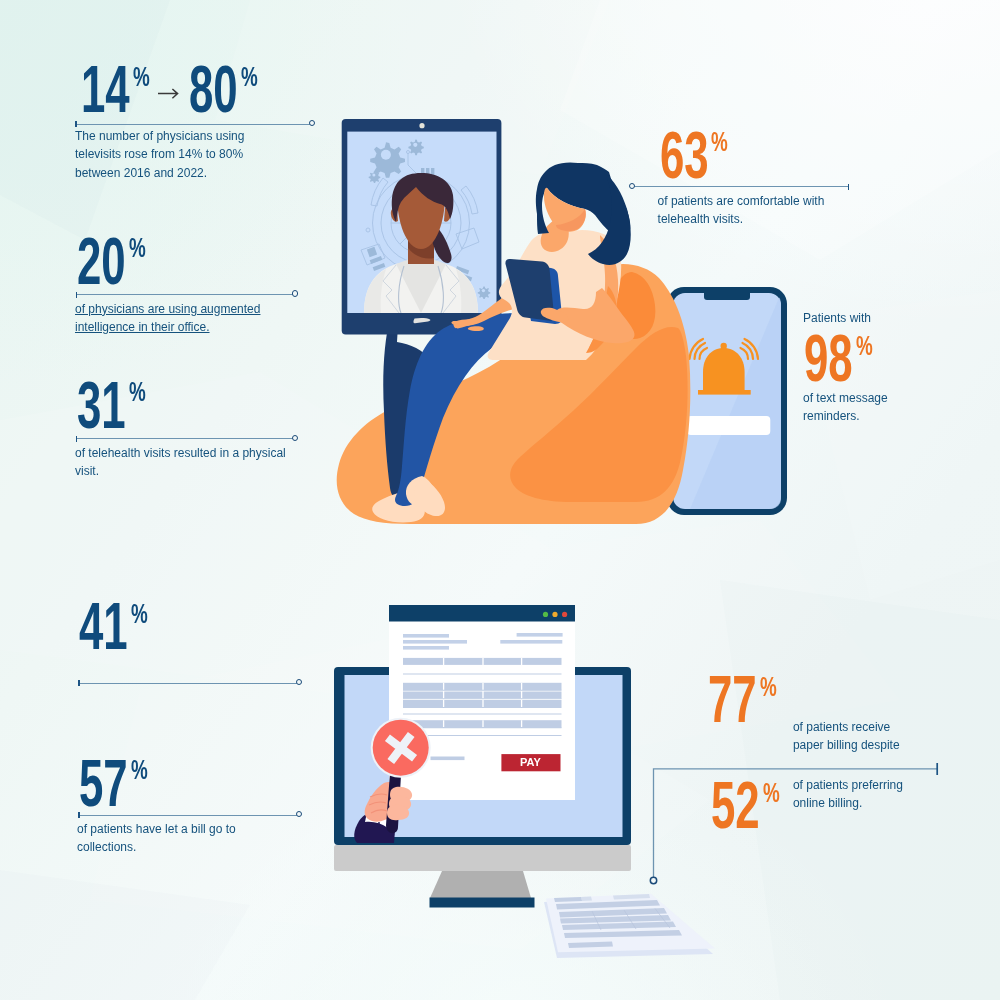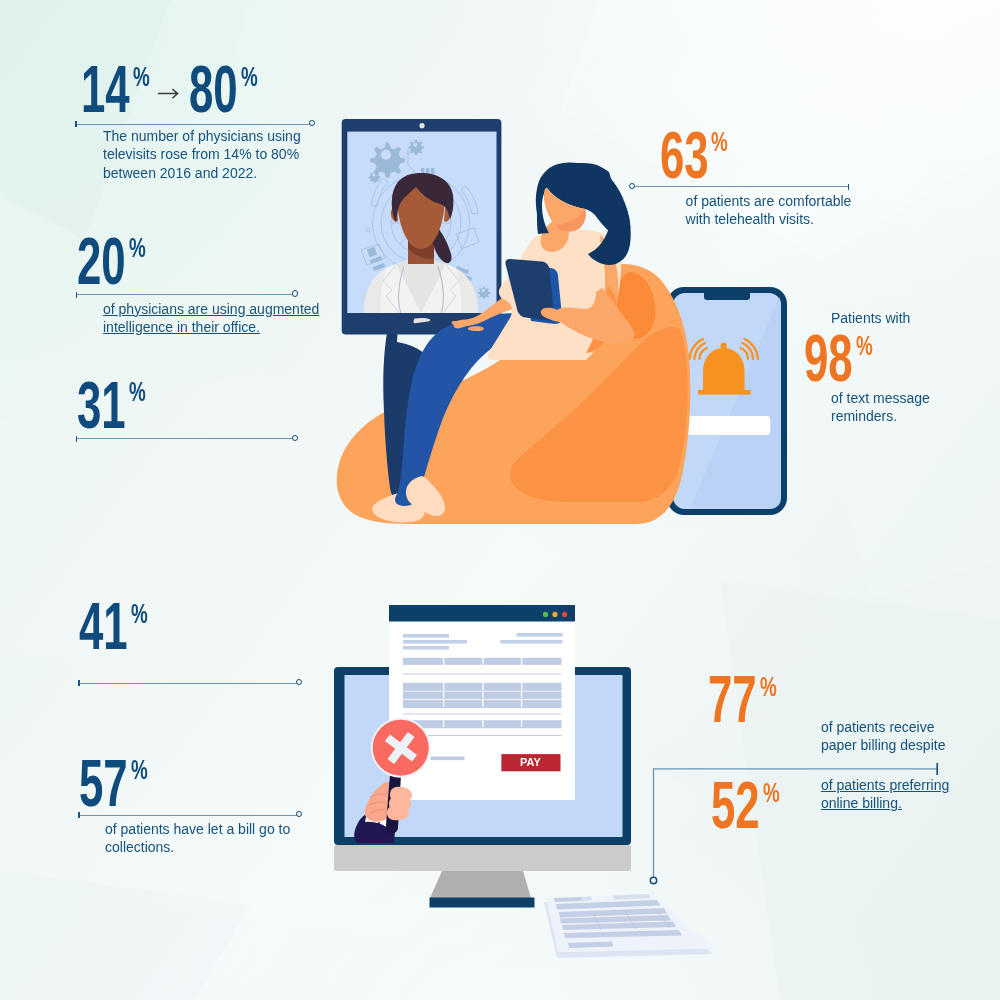--- a/index.html
+++ b/index.html
@@ -20,21 +20,21 @@
   .num>em{font-style:normal;font-weight:bold;font-size:66.5px;line-height:1;display:block;
           transform:scaleX(0.658);transform-origin:left top;position:absolute;left:0;top:-10px;
           white-space:nowrap;}
   .pct{width:17px;height:19.6px;margin-left:3.4px;}
   .pct>em{font-style:normal;font-weight:bold;font-size:27.6px;line-height:1;display:block;
           transform:scaleX(0.683);transform-origin:left top;position:absolute;left:0;top:-3.4px;}
   .arrowbox{display:inline-block;width:39.2px;height:47.2px;position:relative;vertical-align:top;}
   .blue{color:#0f4b7c;}
   .orange{color:#ee7623;text-decoration:underline;}
   
-  .desc{position:absolute;color:#15527d;font-size:14px;line-height:18.1px;margin-left:28px;}
+  .desc{position:absolute;color:#15527d;font-size:12px;line-height:18.1px;}
   
   .connector{position:absolute;height:6px;}
   .connector .ln{position:absolute;left:0;right:0;top:2.3px;height:1.3px;background:#6d94b1;}
   .connector .tk{position:absolute;top:0;width:1.7px;height:6px;background:#1d5484;}
   .connector.lft .tk{left:0;}
   .connector.rgt .tk{right:0;}
   .connector .cdot{position:absolute;width:4.2px;height:4.2px;border:1.5px solid #1b4b79;
                    border-radius:50%;background:#f2f8f8;top:-1.1px;box-sizing:content-box;}
   .connector.lft .cdot{right:-3.6px;}
   .connector.rgt .cdot{left:-3.6px;}
@@ -406,20 +406,21 @@
   <div class="desc" style="left:75px;top:299.8px;width:228px;text-decoration:underline;">of physicians are using augmented intelligence in their office.</div>
 
   <div class="stat" style="left:76.8px;top:381.5px;">
     <div class="numrow"><span class="num blue"><em>31</em></span><span class="pct blue"><em>%</em></span></div>
   </div>
   <div class="connector lft" style="left:75.5px;top:435.6px;width:219px;">
       <span class="ln"></span>
       <span class="tk"></span>
       <span class="cdot"></span>
     </div>
+  <div class="desc" style="left:75px;top:443.8px;width:215px;">of telehealth visits resulted in a physical visit.</div>
 
   <div class="stat" style="left:659.5px;top:131.5px;">
     <div class="numrow"><span class="num orange"><em>63</em></span><span class="pct orange"><em>%</em></span></div>
   </div>
   <div class="connector rgt" style="left:632.1px;top:183.6px;width:217.2px;">
       <span class="ln"></span>
       <span class="tk"></span>
       <span class="cdot"></span>
     </div>
   <div class="desc" style="left:657.6px;top:191.7px;width:180px;">of patients are comfortable with telehealth visits.</div>
@@ -450,20 +451,20 @@
   <div class="desc" style="left:77px;top:819.8px;width:215px;">of patients have let a bill go to collections.</div>
 
   <div class="stat" style="left:708px;top:676px;">
     <div class="numrow"><span class="num orange"><em>77</em></span><span class="pct orange"><em>%</em></span></div>
   </div>
   <div class="desc" style="left:792.9px;top:718.4px;width:125px;">of patients receive paper billing despite</div>
 
   <div class="stat" style="left:711px;top:782px;">
     <div class="numrow"><span class="num orange"><em>52</em></span><span class="pct orange"><em>%</em></span></div>
   </div>
-  <div class="desc" style="left:792.9px;top:776.2px;width:140px;text-decoration:underline;">of patients preferring online billing.</div>
+  <div class="desc" style="left:792.9px;top:776.2px;width:140px;">of patients preferring online billing.</div>
 
   <svg class="layer" viewBox="0 0 1000 1000" width="1000" height="1000" style="position:absolute;left:0;top:0;">
     <path d="M653.5 879 L653.5 768.9 L937.2 768.9" fill="none" stroke="#6d94b1" stroke-width="1.3"></path>
     <path d="M937.2 763 L937.2 775" stroke="#1d5484" stroke-width="1.7"></path>
     <circle cx="653.5" cy="880.5" r="3.2" fill="#f2f8f8" stroke="#1b4b79" stroke-width="1.5"></circle>
   </svg>
 </div>
 
 </body></html>

